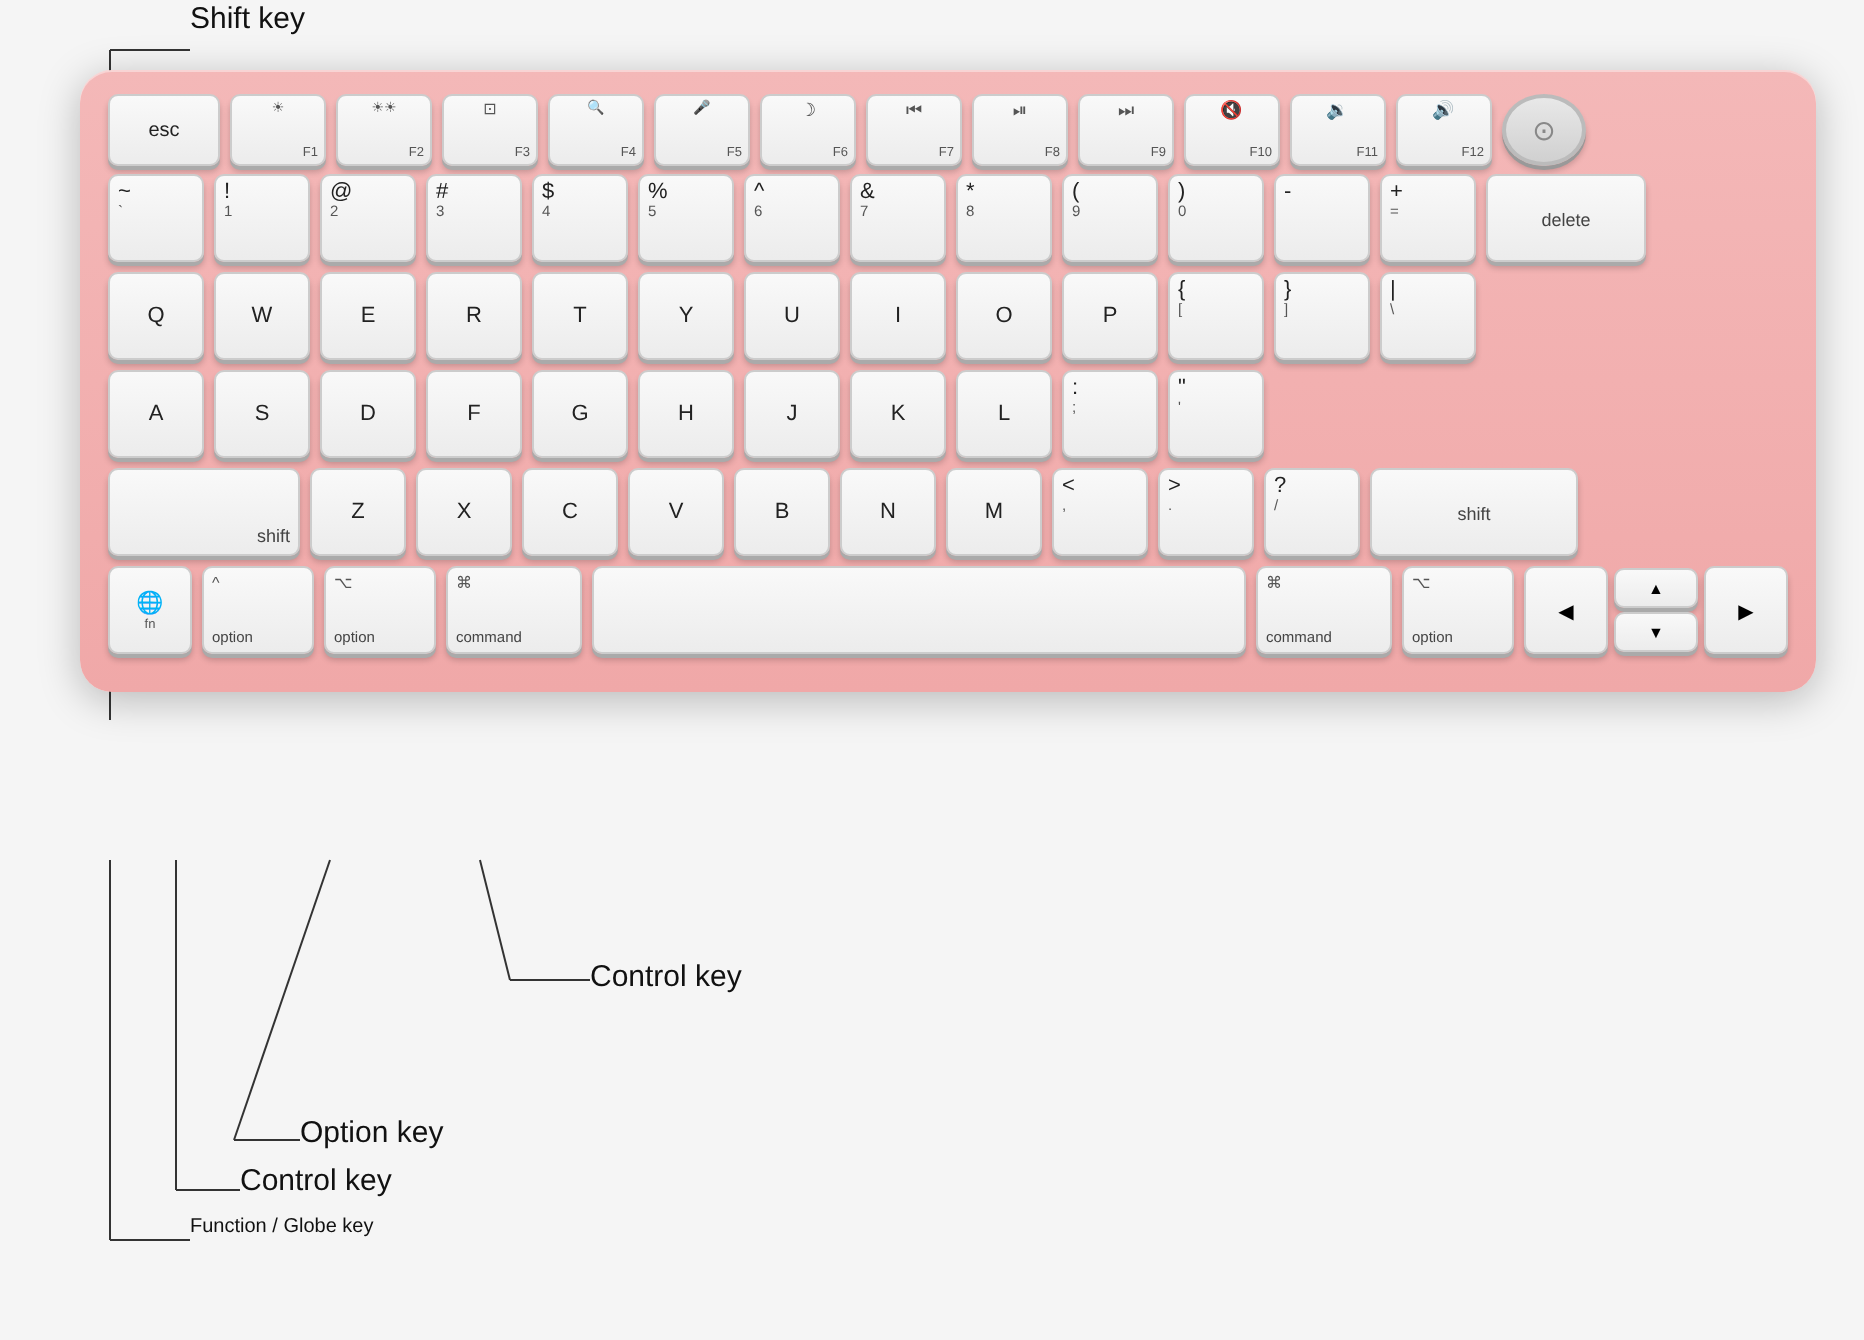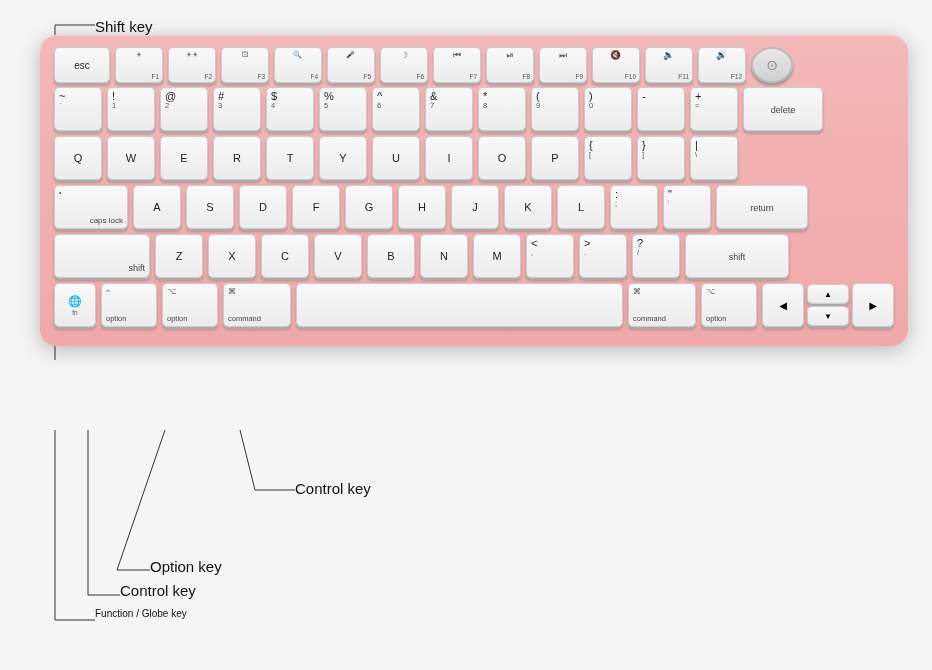--- a/index.html
+++ b/index.html
@@ -132,21 +132,21 @@
   <line x1="88" y1="595" x2="88" y2="430" stroke="#333" stroke-width="1"></line>
   <line x1="88" y1="595" x2="120" y2="595" stroke="#333" stroke-width="1"></line>
 
   <line x1="117" y1="570" x2="165" y2="430" stroke="#333" stroke-width="1"></line>
   <line x1="117" y1="570" x2="150" y2="570" stroke="#333" stroke-width="1"></line>
 
   <line x1="255" y1="490" x2="240" y2="430" stroke="#333" stroke-width="1"></line>
   <line x1="255" y1="490" x2="295" y2="490" stroke="#333" stroke-width="1"></line>
 </svg>
 
-<div style="position:absolute; top:18px; left:95px; font-size:15px; color:#111;">Shift key</div>
+<div style="position:absolute; top:1px; left:95px; font-size:15px; color:#111;">Shift key</div>
 <div style="position:absolute; top:480px; left:295px; font-size:15px; color:#111;">Control key</div>
 <div style="position:absolute; top:558px; left:150px; font-size:15px; color:#111;">Option key</div>
 <div style="position:absolute; top:582px; left:120px; font-size:15px; color:#111;">Control key</div>
 <div style="position:absolute; top:608px; left:95px; font-size:10px; color:#111;">Function / Globe key</div>
 
 <div style="position:absolute; top:35px; left:40px;">
   <div class="keyboard">
 
     <div class="key-row row-fn">
       <div class="key key-esc key-center">
@@ -302,24 +302,20 @@
         <div class="main-label">}</div>
           <div class="sub-label">]</div>
       </div>
       <div class="key key-std">
         <div class="main-label">|</div>
           <div class="sub-label">\</div>
       </div>
     </div>
 
     <div class="key-row">
-      <div class="key key-caps" style="justify-content:space-between; padding: 3px 4px;">
-        <span style="font-size:7px; color:#555; display:block;">•</span>
-        <span style="font-size:8px; color:#444; align-self:flex-end;">caps lock</span>
-      </div>
       <div class="key key-std key-center">
           <span class="main-label">A</span>
         </div>
       <div class="key key-std key-center">
           <span class="main-label">S</span>
         </div>
       <div class="key key-std key-center">
           <span class="main-label">D</span>
         </div>
       <div class="key key-std key-center">
@@ -340,23 +336,20 @@
       <div class="key key-std key-center">
           <span class="main-label">L</span>
         </div>
       <div class="key key-std">
         <div class="main-label">:</div>
           <div class="sub-label">;</div>
       </div>
       <div class="key key-std">
         <div class="main-label">"</div>
           <div class="sub-label">'</div>
-      </div>
-      <div class="key key-return key-center">
-        <span style="font-size:9px; color:#444;">return</span>
       </div>
     </div>
 
     <div class="key-row">
       <div class="key key-shift-l" style="justify-content:flex-end; padding-bottom:4px;">
         <span style="font-size:9px;color:#444;align-self:flex-end;">shift</span>
       </div>
       <div class="key key-std key-center">
           <span class="main-label">Z</span>
         </div>

